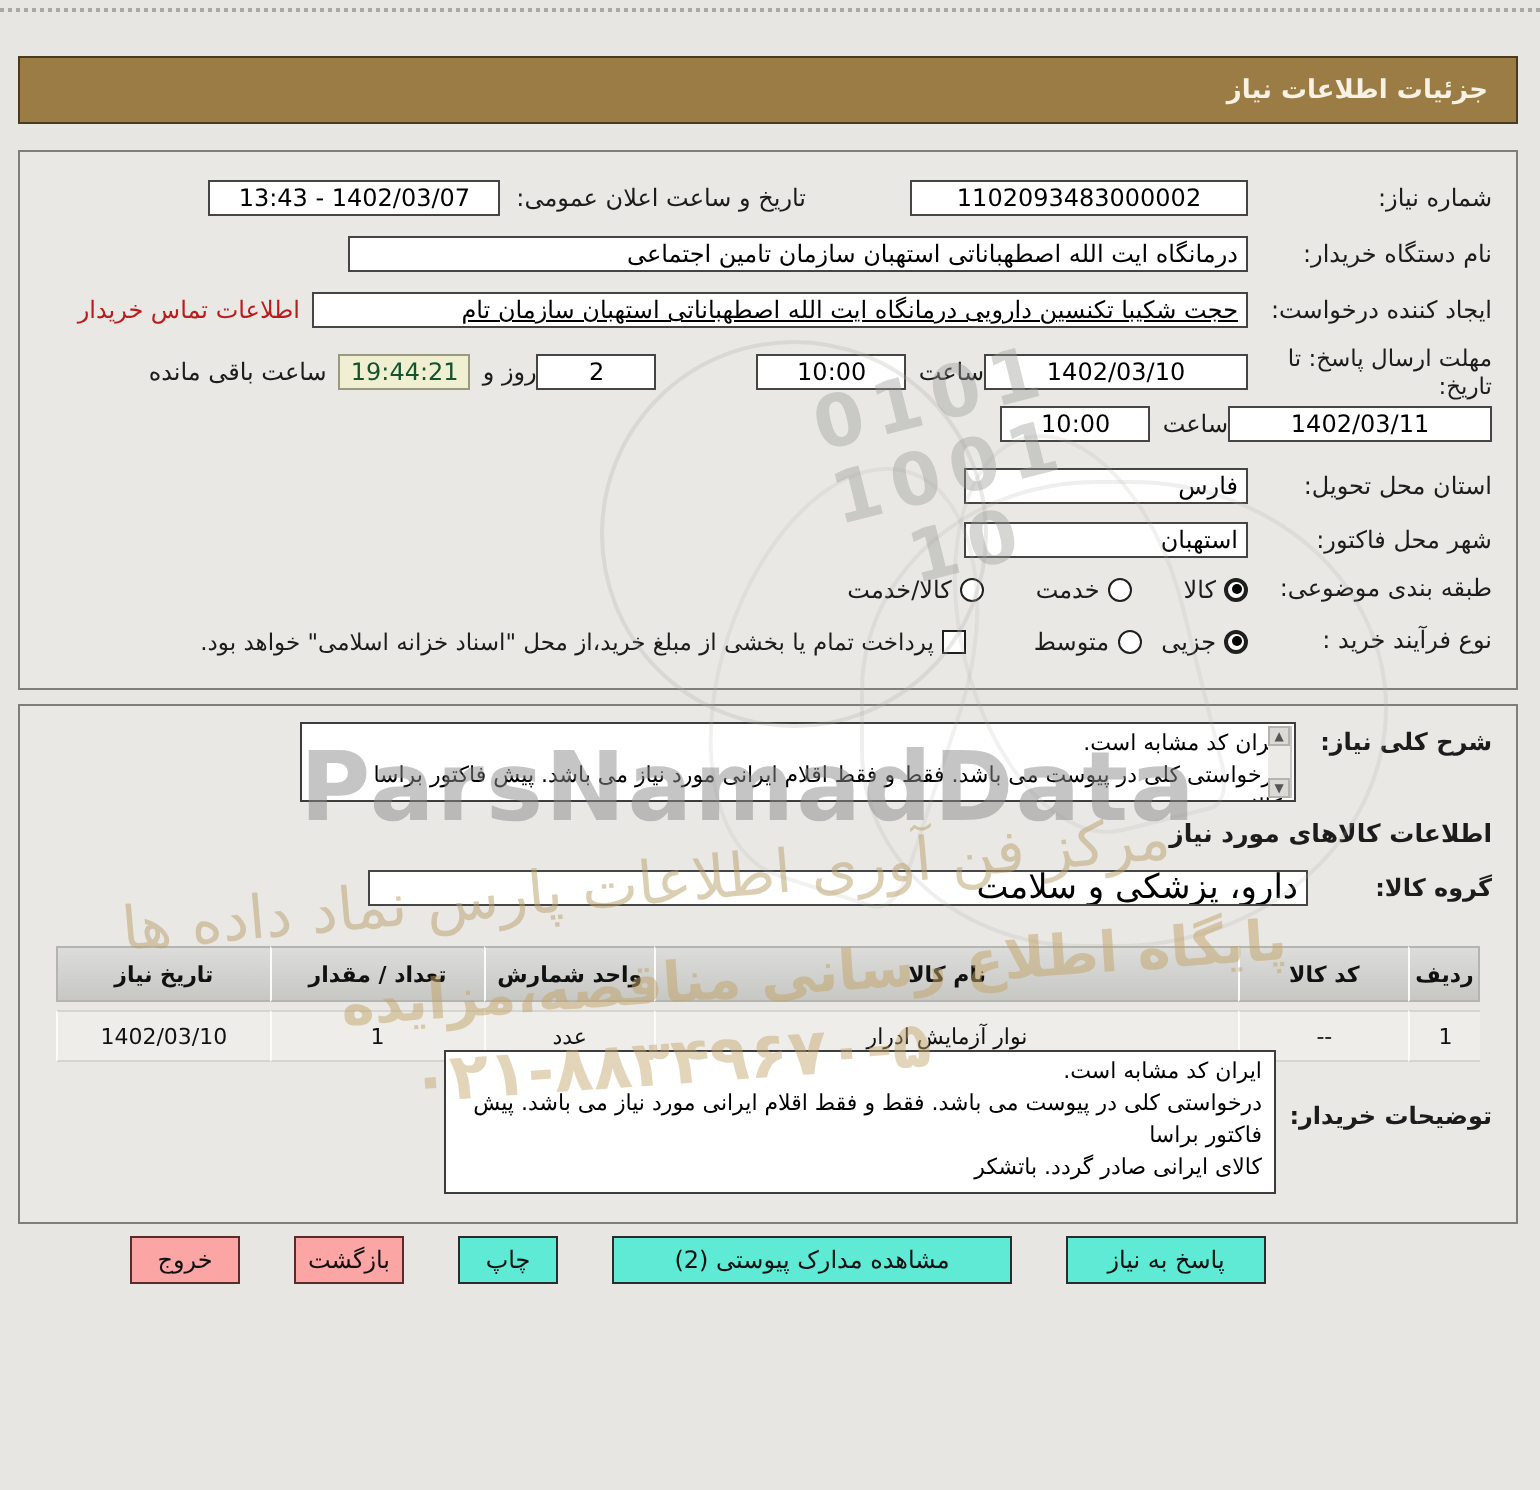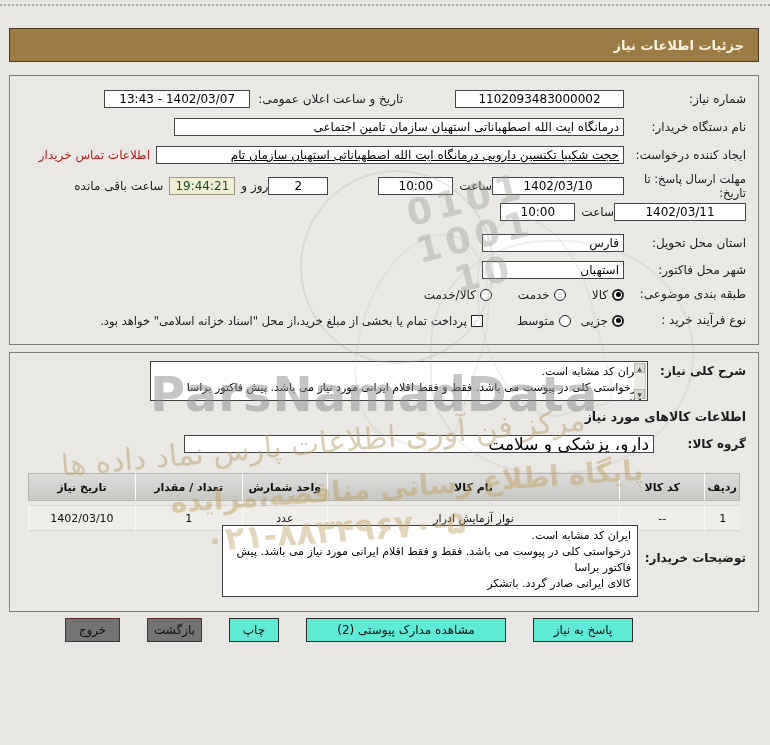--- a/index.html
+++ b/index.html
@@ -76,21 +76,21 @@
   #goods-table th:nth-child(4),#goods-table td:nth-child(4){width:12%;}
   #goods-table th:nth-child(5),#goods-table td:nth-child(5){width:15%;}
   #goods-table th:nth-child(6),#goods-table td:nth-child(6){width:15%;}
   
   .btn-row{position:absolute;top:618px;right:137px;display:flex;align-items:center;}
   .btn{
     height:24px;box-sizing:border-box;display:flex;align-items:center;justify-content:center;
     font-size:12px;color:#111;border:1px solid #2c2c2c;margin-left:27px;padding:0 10px;
   }
   .btn.green{background:#5eead4;}
-  .btn.pink{background:#737373;border-color:#5a2b2b;}
+  .btn.pink{background:#fca5a5;border-color:#5a2b2b;}
   
   .wm{position:absolute;pointer-events:none;z-index:6;}
   .wm-brand{left:150px;top:366px;font-size:48px;font-weight:bold;color:#8c8c8c;opacity:.5;direction:ltr;letter-spacing:1px;font-family:"DejaVu Sans",sans-serif;}
   .wm-fa1{left:60px;top:425px;font-size:30px;color:#b9a06a;opacity:.5;transform:rotate(-5deg);white-space:nowrap;}
   .wm-fa2{left:170px;top:470px;font-size:28px;color:#c2a468;opacity:.5;transform:rotate(-4deg);white-space:nowrap;font-weight:bold;}
   .wm-phone{left:205px;top:512px;font-size:32px;color:#c2a468;opacity:.45;transform:rotate(-4deg);direction:ltr;font-weight:bold;letter-spacing:3px;}
   .wm-stamp{left:415px;top:180px;font-size:36px;font-weight:bold;color:#9b9b98;opacity:.4;transform:rotate(-14deg);line-height:1.05;letter-spacing:5px;direction:ltr;text-align:center;}
   .wm-circle{border:2px solid #b0b0ac;border-radius:50%;opacity:.28;}
   .wm-c1{left:300px;top:170px;width:190px;height:190px;}
   .wm-c2{left:430px;top:240px;width:260px;height:230px;border-radius:48% 52% 55% 45%;opacity:.2;}

